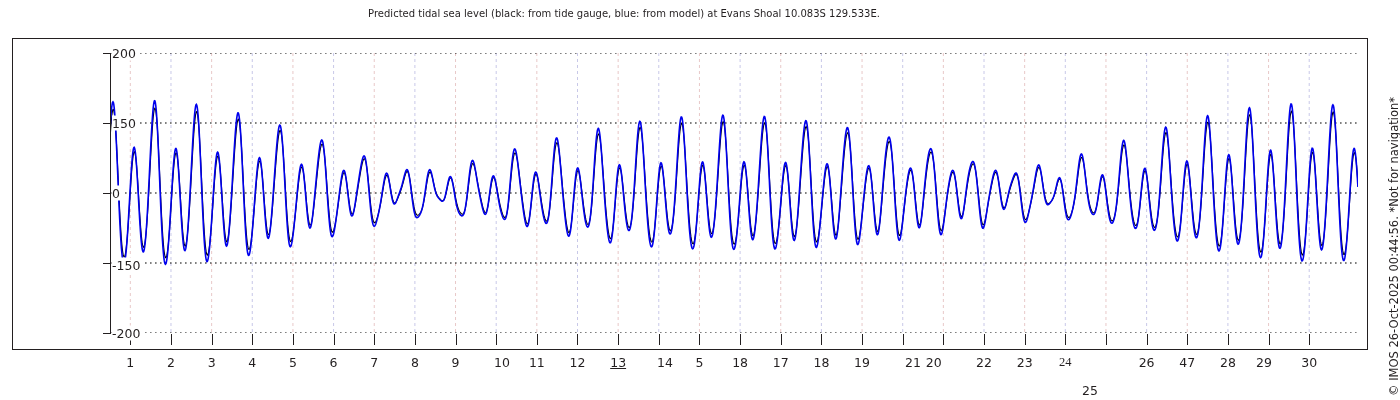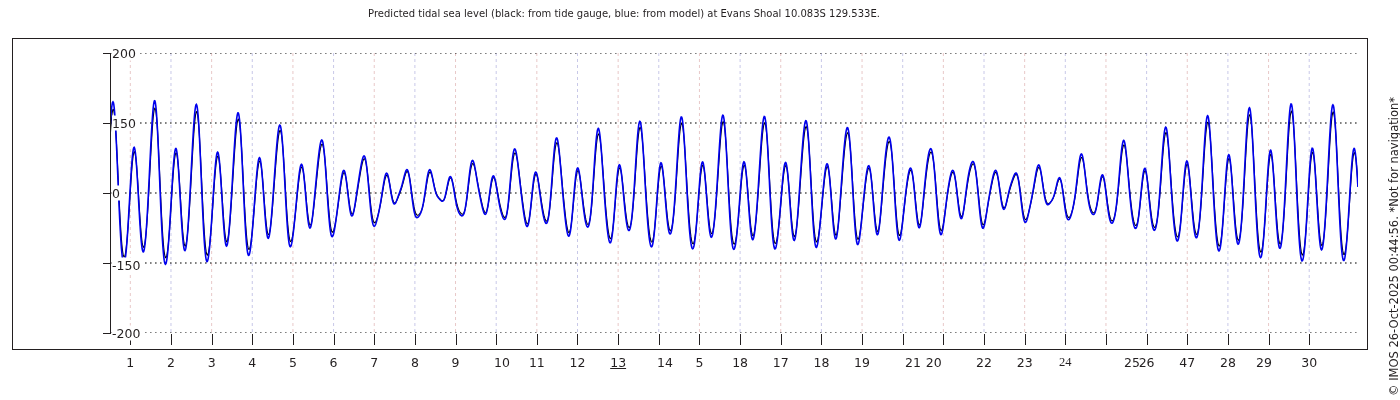--- a/index.html
+++ b/index.html
@@ -255,21 +255,21 @@
       <div class="x-label" style="left: 902.704px; margin-left: 31px;">20</div>
       <div class="x-tick" style="left: 943.355px;"></div>
       <div class="x-label" style="left: 913px;">21</div>
       <div class="x-tick" style="left: 984.007px;"></div>
       <div class="x-label" style="left: 984.007px;">22</div>
       <div class="x-tick" style="left: 1024.66px;"></div>
       <div class="x-label" style="left: 1024.66px;">23</div>
       <div class="x-tick" style="left: 1065.31px;"></div>
       <div class="x-label" style="left: 1065.31px; font-family: Liberation Serif, serif;">24</div>
       <div class="x-tick" style="left: 1105.96px;"></div>
-      <div class="x-label" style="left: 1132px;">25</div>
+      <div class="x-label" style="left: 1090px; margin-top: 28px;">25</div>
       <div class="x-tick" style="left: 1146.61px;"></div>
       <div class="x-label" style="left: 1146.61px;">26</div>
       <div class="x-tick" style="left: 1187.26px;"></div>
       <div class="x-label" style="left: 1187.26px;">47</div>
       <div class="x-tick" style="left: 1227.92px;"></div>
       <div class="x-label" style="left: 1227.92px;">28</div>
       <div class="x-tick" style="left: 1268.57px;"></div>
       <div class="x-label" style="left: 1264px;">29</div>
       <div class="x-tick" style="left: 1309.22px;"></div>
       <div class="x-label" style="left: 1309.22px;">30</div>

